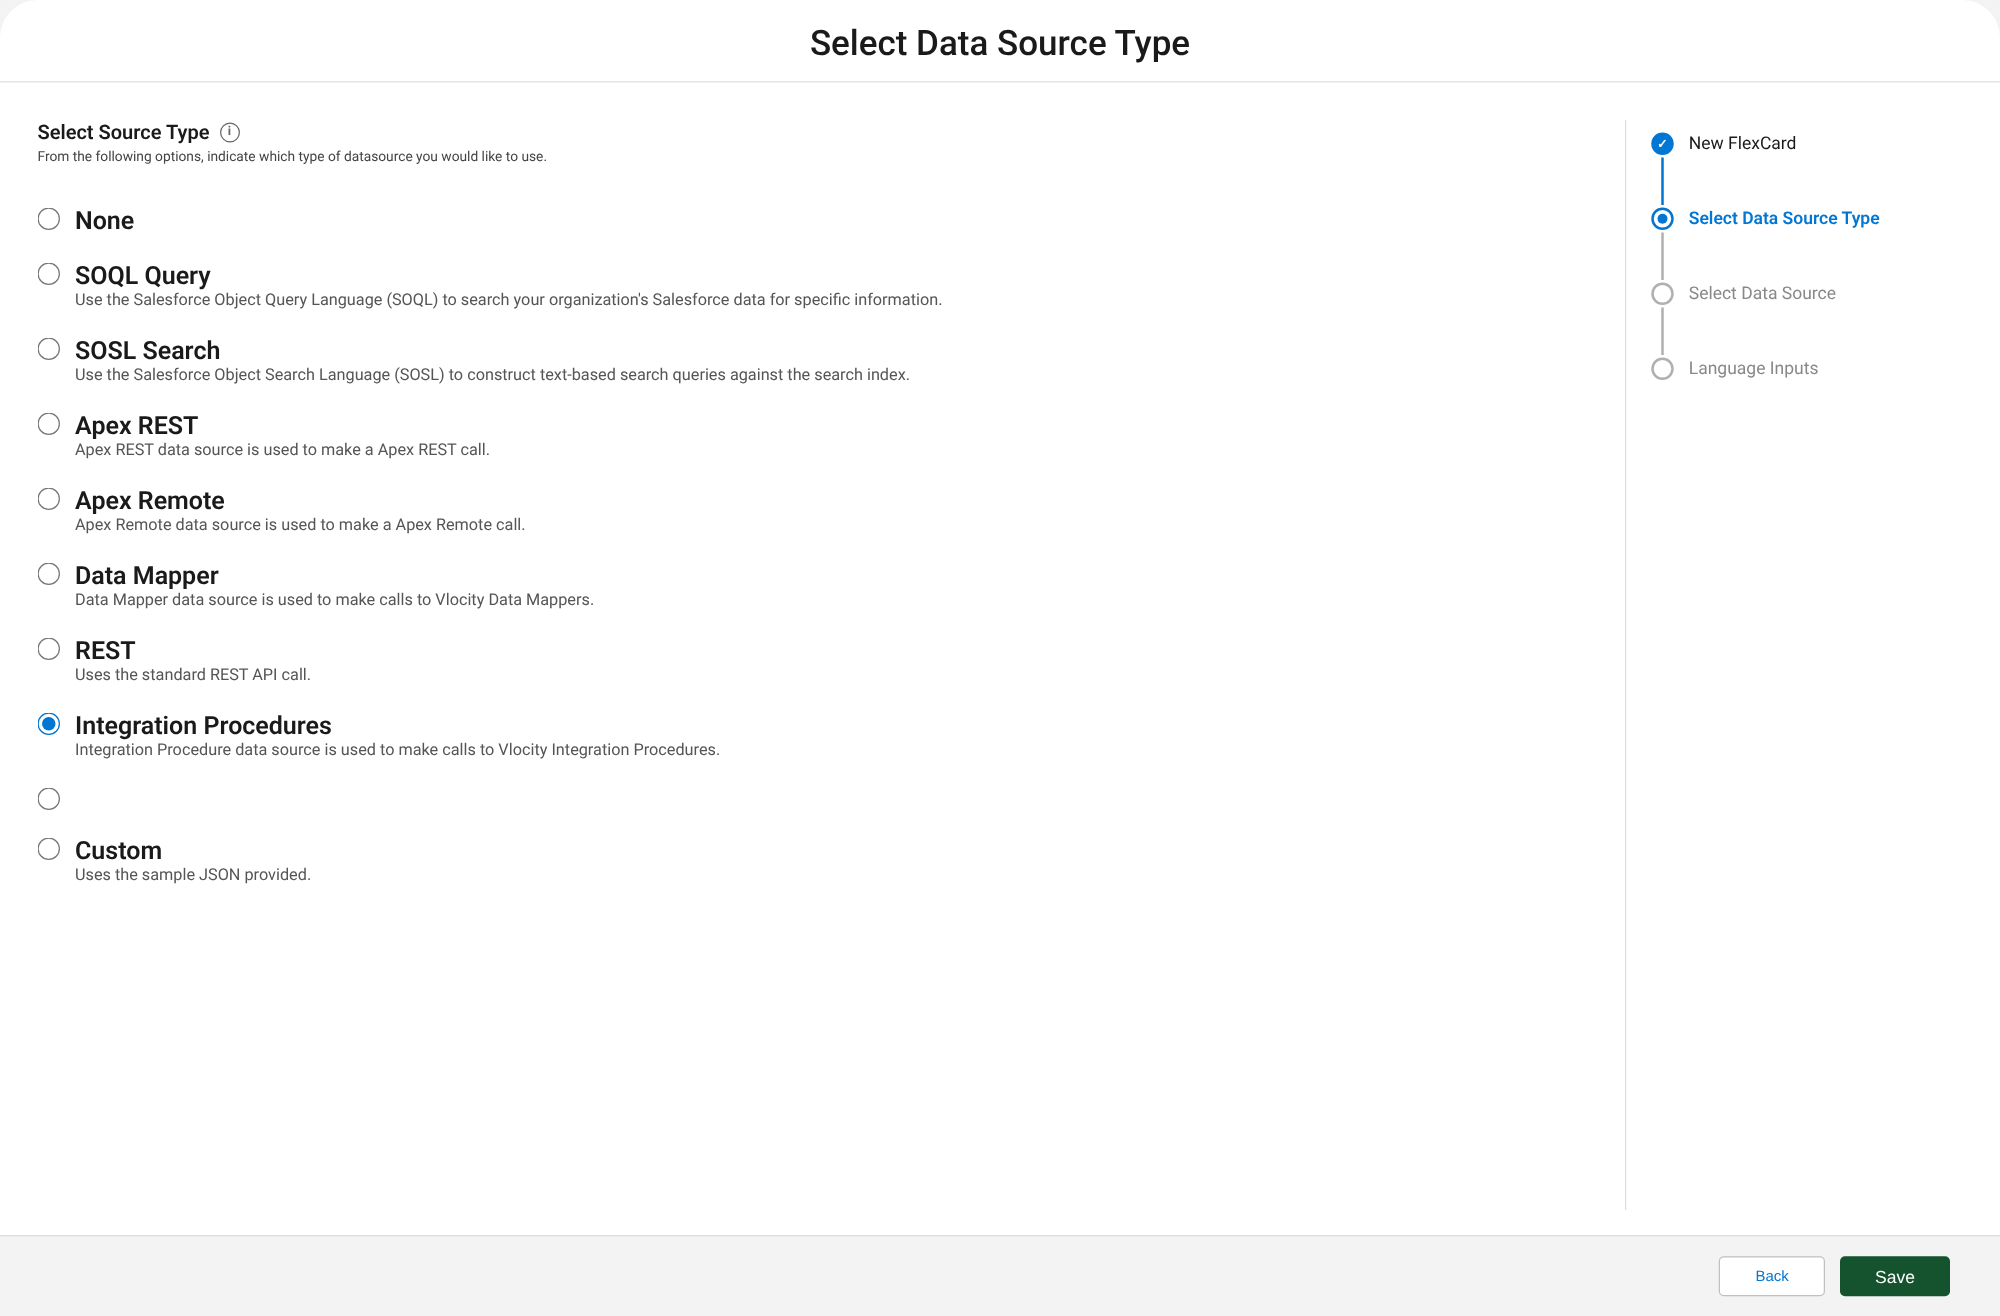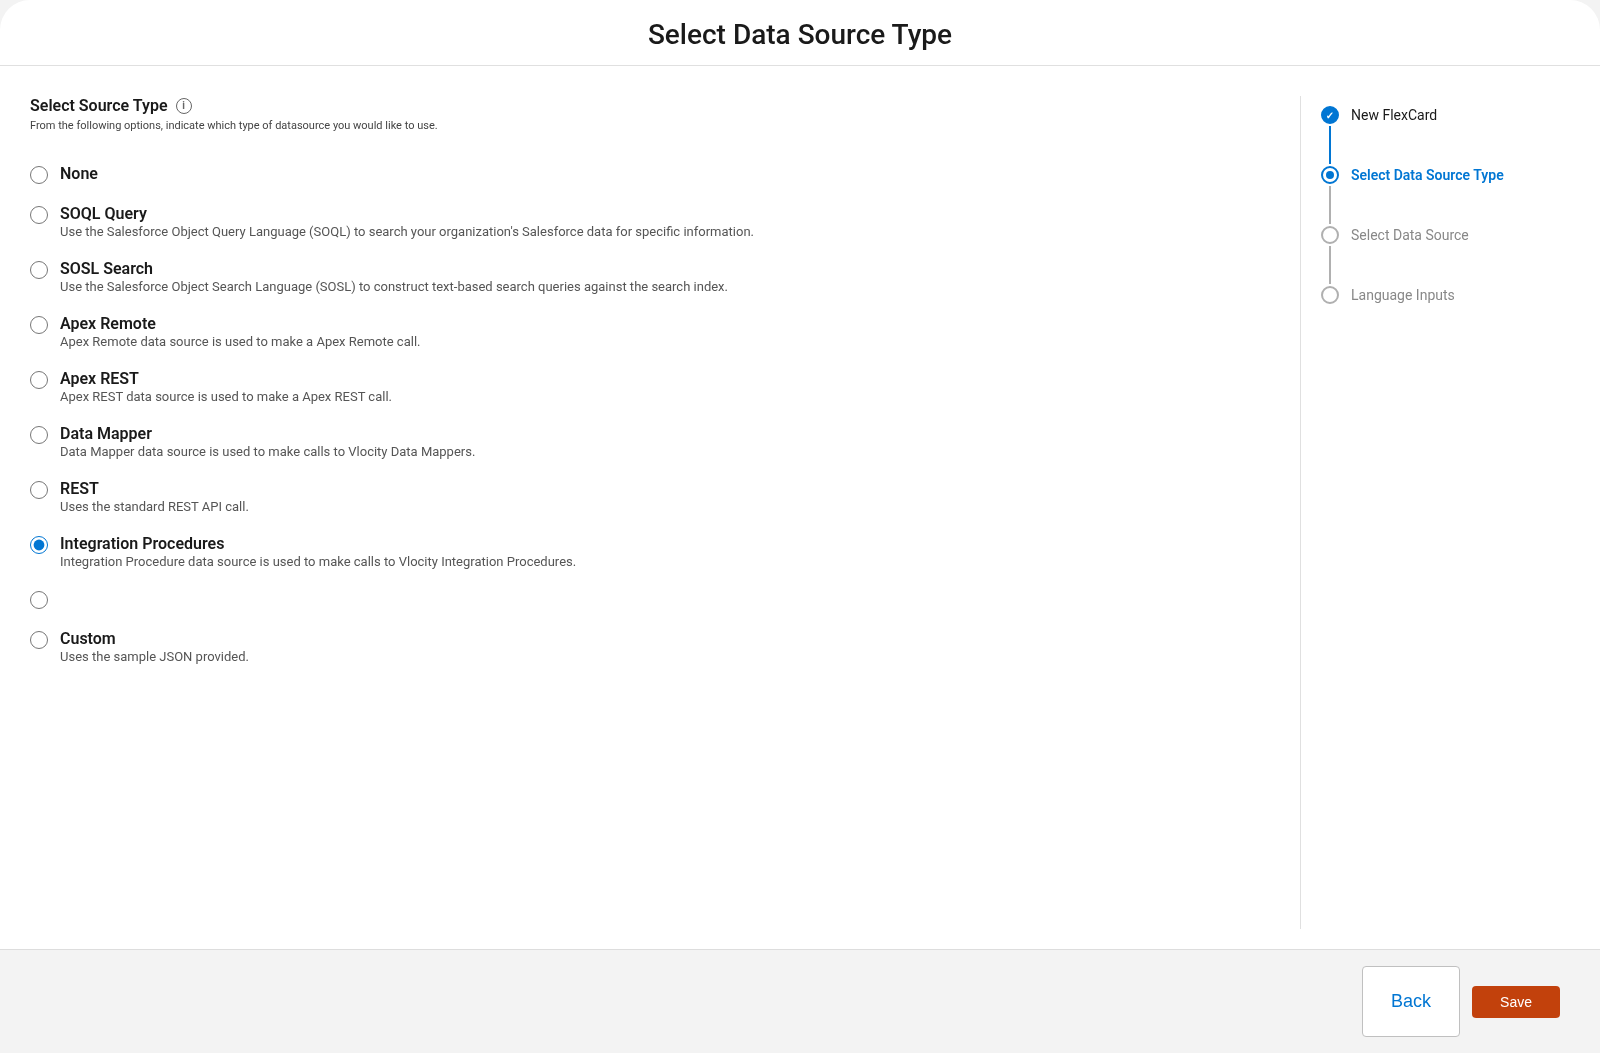--- a/index.html
+++ b/index.html
@@ -97,21 +97,21 @@
       cursor: pointer;
       accent-color: #0176d3;
     }
 
     .radio-label-group {
       display: flex;
       flex-direction: column;
     }
 
     .radio-label {
-      font-size: 16px;
+      font-size: 20px;
       font-weight: 600;
       color: #1a1a1a;
       cursor: pointer;
     }
 
     .radio-description {
       font-size: 13px;
       color: #555;
       margin-top: 1px;
     }
@@ -200,35 +200,35 @@
       background: #f3f3f3;
       border-top: 1px solid #ddd;
       padding: 16px 40px;
       display: flex;
       justify-content: flex-end;
       align-items: center;
       gap: 12px;
     }
 
     .btn-back {
-      padding: 24px 28px;
+      padding: 8px 28px;
       border: 1px solid #c0c0c0;
       border-radius: 4px;
       background: white;
-      font-size: 18px;
+      font-size: 12px;
       color: #0176d3;
       cursor: pointer;
       font-weight: 500;
     }
 
     .btn-save {
       padding: 8px 28px;
       border: none;
       border-radius: 4px;
-      background: #c2410c;
+      background: #14532d;
       font-size: 14px;
       color: white;
       cursor: pointer;
       font-weight: 500;
     }
 
     .step-row {
       display: flex;
       align-items: flex-start;
       gap: 12px;
@@ -275,31 +275,31 @@
             </div>
           </div>
           <div class="radio-item">
             <input type="radio" class="radio-input" name="datasource" value="sosl" id="radio-sosl" style="">
             <div class="radio-label-group">
               <label class="radio-label" for="radio-sosl">SOSL Search</label>
               <span class="radio-description">Use the Salesforce Object Search Language (SOSL) to construct text-based search queries against the search index.</span>
             </div>
           </div>
           <div class="radio-item">
+            <input type="radio" class="radio-input" name="datasource" value="apex_rest" id="radio-apex_rest" style="">
+            <div class="radio-label-group">
+              <label class="radio-label" for="radio-apex_rest">Apex REST</label>
+              <span class="radio-description">Apex REST data source is used to make a Apex REST call.</span>
+            </div>
+          </div>
+          <div class="radio-item">
             <input type="radio" class="radio-input" name="datasource" value="apex_remote" id="radio-apex_remote" style="">
             <div class="radio-label-group">
               <label class="radio-label" for="radio-apex_remote">Apex Remote</label>
               <span class="radio-description">Apex Remote data source is used to make a Apex Remote call.</span>
-            </div>
-          </div>
-          <div class="radio-item">
-            <input type="radio" class="radio-input" name="datasource" value="apex_rest" id="radio-apex_rest" style="">
-            <div class="radio-label-group">
-              <label class="radio-label" for="radio-apex_rest">Apex REST</label>
-              <span class="radio-description">Apex REST data source is used to make a Apex REST call.</span>
             </div>
           </div>
           <div class="radio-item">
             <input type="radio" class="radio-input" name="datasource" value="data_mapper" id="radio-data_mapper" style="">
             <div class="radio-label-group">
               <label class="radio-label" for="radio-data_mapper">Data Mapper</label>
               <span class="radio-description">Data Mapper data source is used to make calls to Vlocity Data Mappers.</span>
             </div>
           </div>
           <div class="radio-item">

